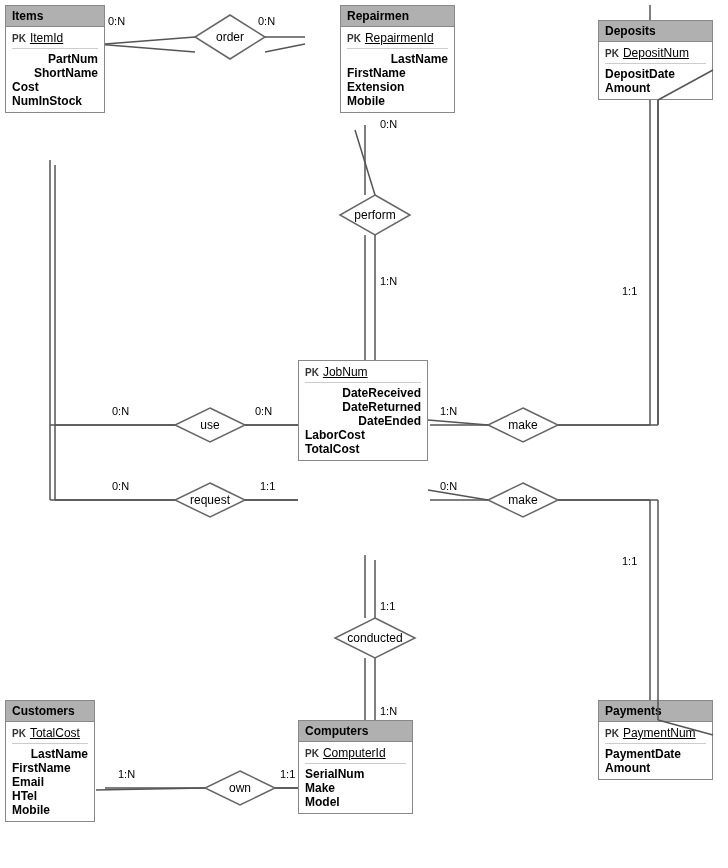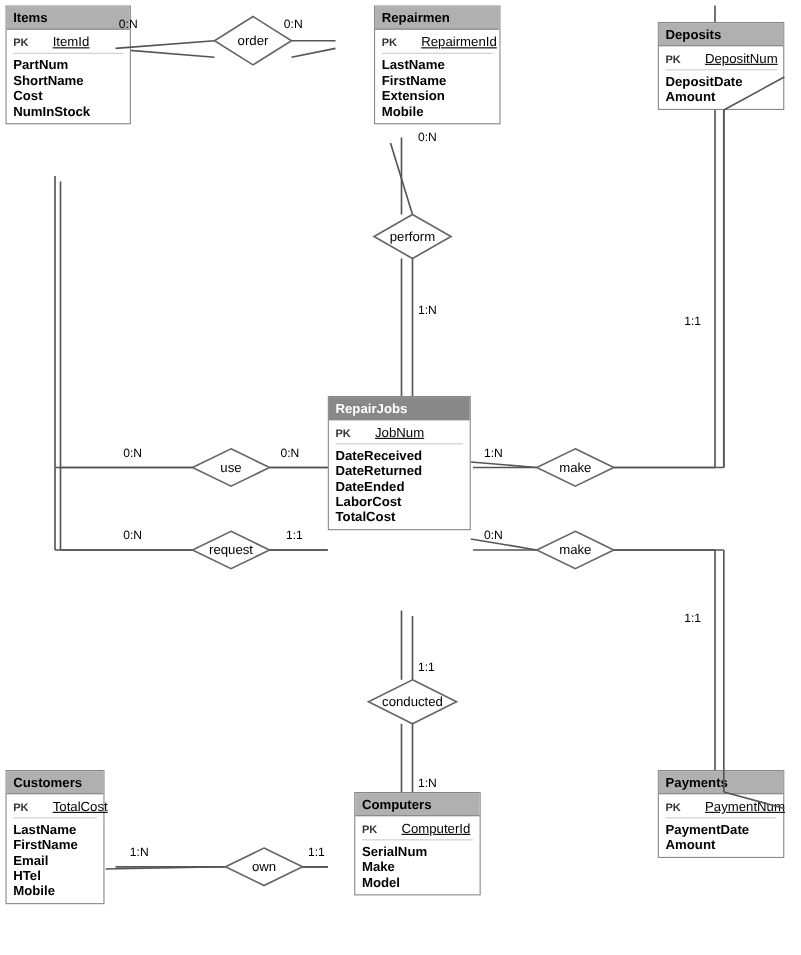--- a/index.html
+++ b/index.html
@@ -37,36 +37,37 @@
       font-size: 12px;
       border-bottom: 1.5px solid #888;
       text-align: left;
     }
     .entity-body {
       padding: 4px 6px;
     }
     .pk-row {
       display: flex;
       align-items: baseline;
-      gap: 22px;
+      gap: 4px;
       border-bottom: 1px solid #ccc;
       padding-bottom: 3px;
       margin-bottom: 3px;
     }
     .pk-label {
       font-size: 10px;
       font-weight: bold;
       color: #333;
     }
     .pk-field {
       font-weight: normal;
       text-decoration: underline;
     }
     .field-bold {
       font-weight: bold;
+      text-align: right;
     }
     .field-normal {
       font-weight: bold;
     }
   </style>
 </head>
 <body>
 
 <div id="diagram">
   <svg id="lines">
@@ -106,21 +107,21 @@
 
     <line x1="375" y1="560" x2="375" y2="618" stroke="#555" stroke-width="1.5"></line>
 
     <line x1="375" y1="658" x2="375" y2="720" stroke="#555" stroke-width="1.5"></line>
 
     <line x1="96" y1="790" x2="205" y2="788" stroke="#555" stroke-width="1.5"></line>
 
     <line x1="275" y1="788" x2="298" y2="788" stroke="#555" stroke-width="1.5"></line>
   </svg>
 
-  <div class="entity" style="left:5px;top:5px;width:114px;">
+  <div class="entity" style="left:5px;top:5px;width:100px;">
     <div class="entity-header">Items</div>
     <div class="entity-body">
       <div class="pk-row">
         <span class="pk-label">PK</span>
         <span class="pk-field">ItemId</span>
       </div>
       <div class="field-bold">PartNum</div>
       <div class="field-bold">ShortName</div>
       <div class="field-normal">Cost</div>
       <div class="field-normal">NumInStock</div>
@@ -147,21 +148,20 @@
       <div class="pk-row">
         <span class="pk-label">PK</span>
         <span class="pk-field">DepositNum</span>
       </div>
       <div class="field-normal">DepositDate</div>
       <div class="field-normal">Amount</div>
     </div>
   </div>
 
   <div class="entity" style="left:298px;top:360px;width:130px;">
-    <div class="entity-header" style="background:#888;color:#fff;">RepairJobs</div>
     <div class="entity-body">
       <div class="pk-row">
         <span class="pk-label">PK</span>
         <span class="pk-field">JobNum</span>
       </div>
       <div class="field-bold">DateReceived</div>
       <div class="field-bold">DateReturned</div>
       <div class="field-bold">DateEnded</div>
       <div class="field-normal">LaborCost</div>
       <div class="field-normal">TotalCost</div>
@@ -176,21 +176,21 @@
         <span class="pk-field">TotalCost</span>
       </div>
       <div class="field-bold">LastName</div>
       <div class="field-normal">FirstName</div>
       <div class="field-normal">Email</div>
       <div class="field-normal">HTel</div>
       <div class="field-normal">Mobile</div>
     </div>
   </div>
 
-  <div class="entity" style="left:298px;top:720px;width:115px;margin-left:24px;">
+  <div class="entity" style="left:298px;top:720px;width:115px;">
     <div class="entity-header">Computers</div>
     <div class="entity-body">
       <div class="pk-row">
         <span class="pk-label">PK</span>
         <span class="pk-field">ComputerId</span>
       </div>
       <div class="field-normal">SerialNum</div>
       <div class="field-normal">Make</div>
       <div class="field-normal">Model</div>
     </div>

